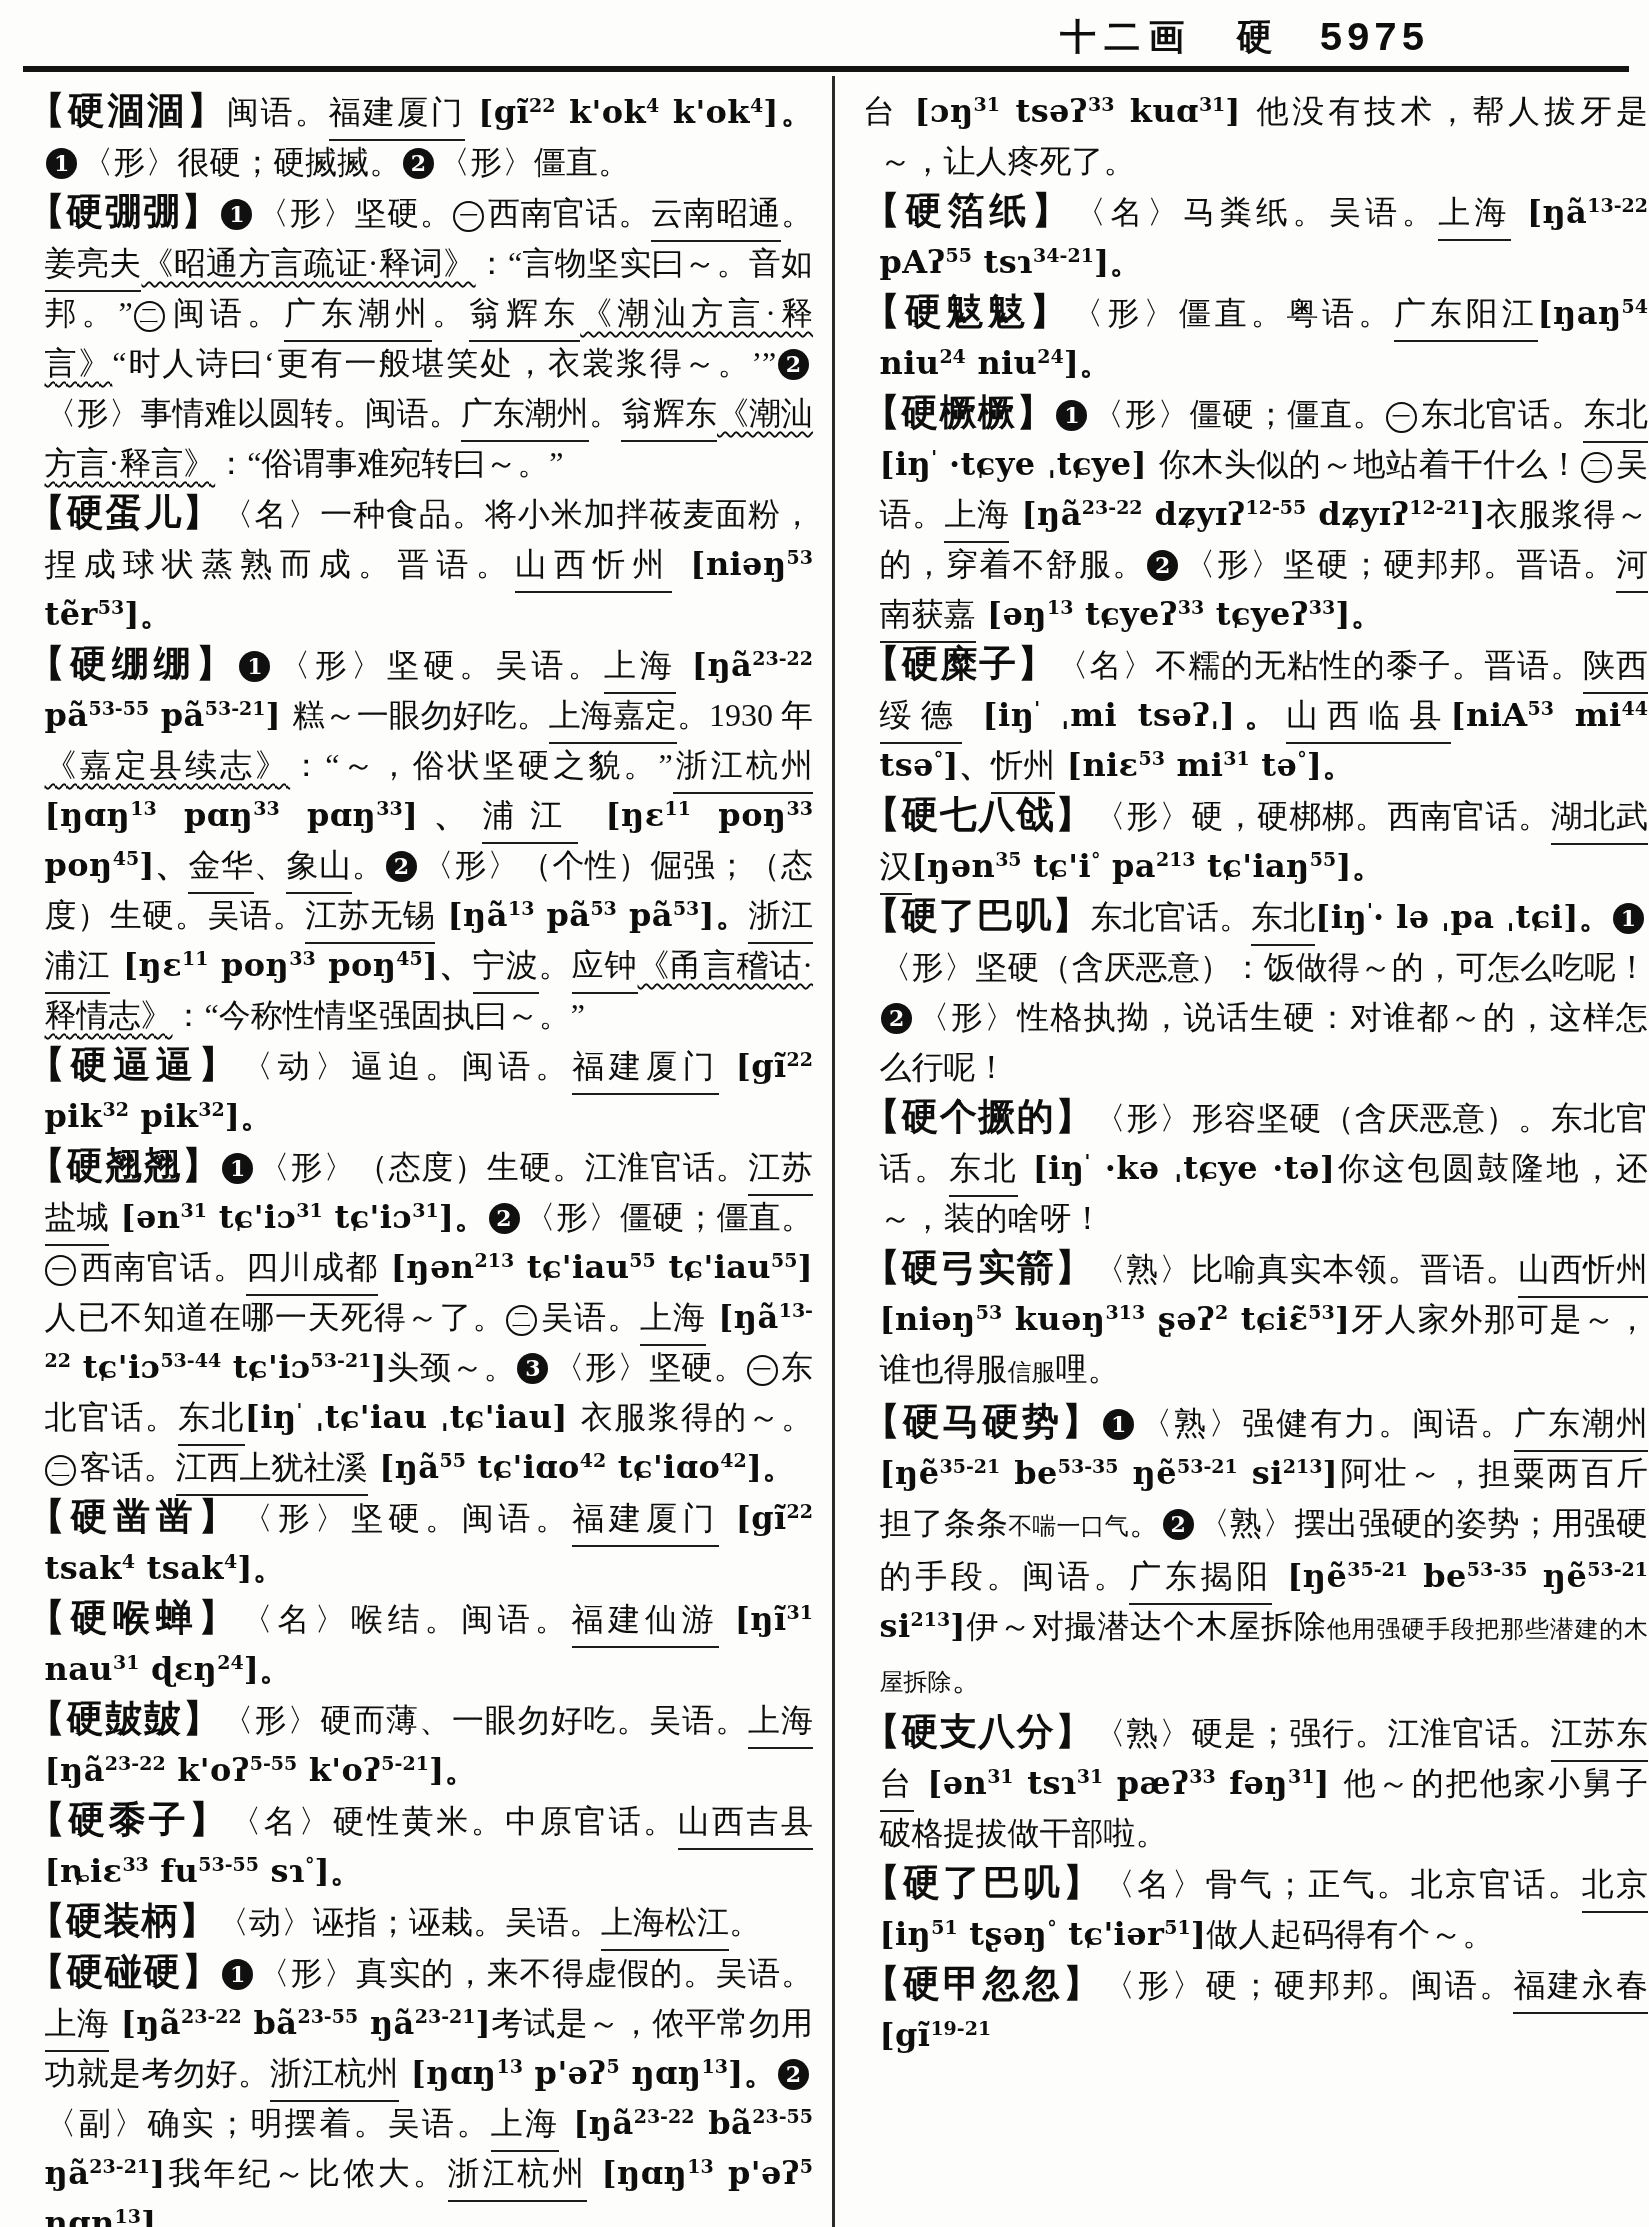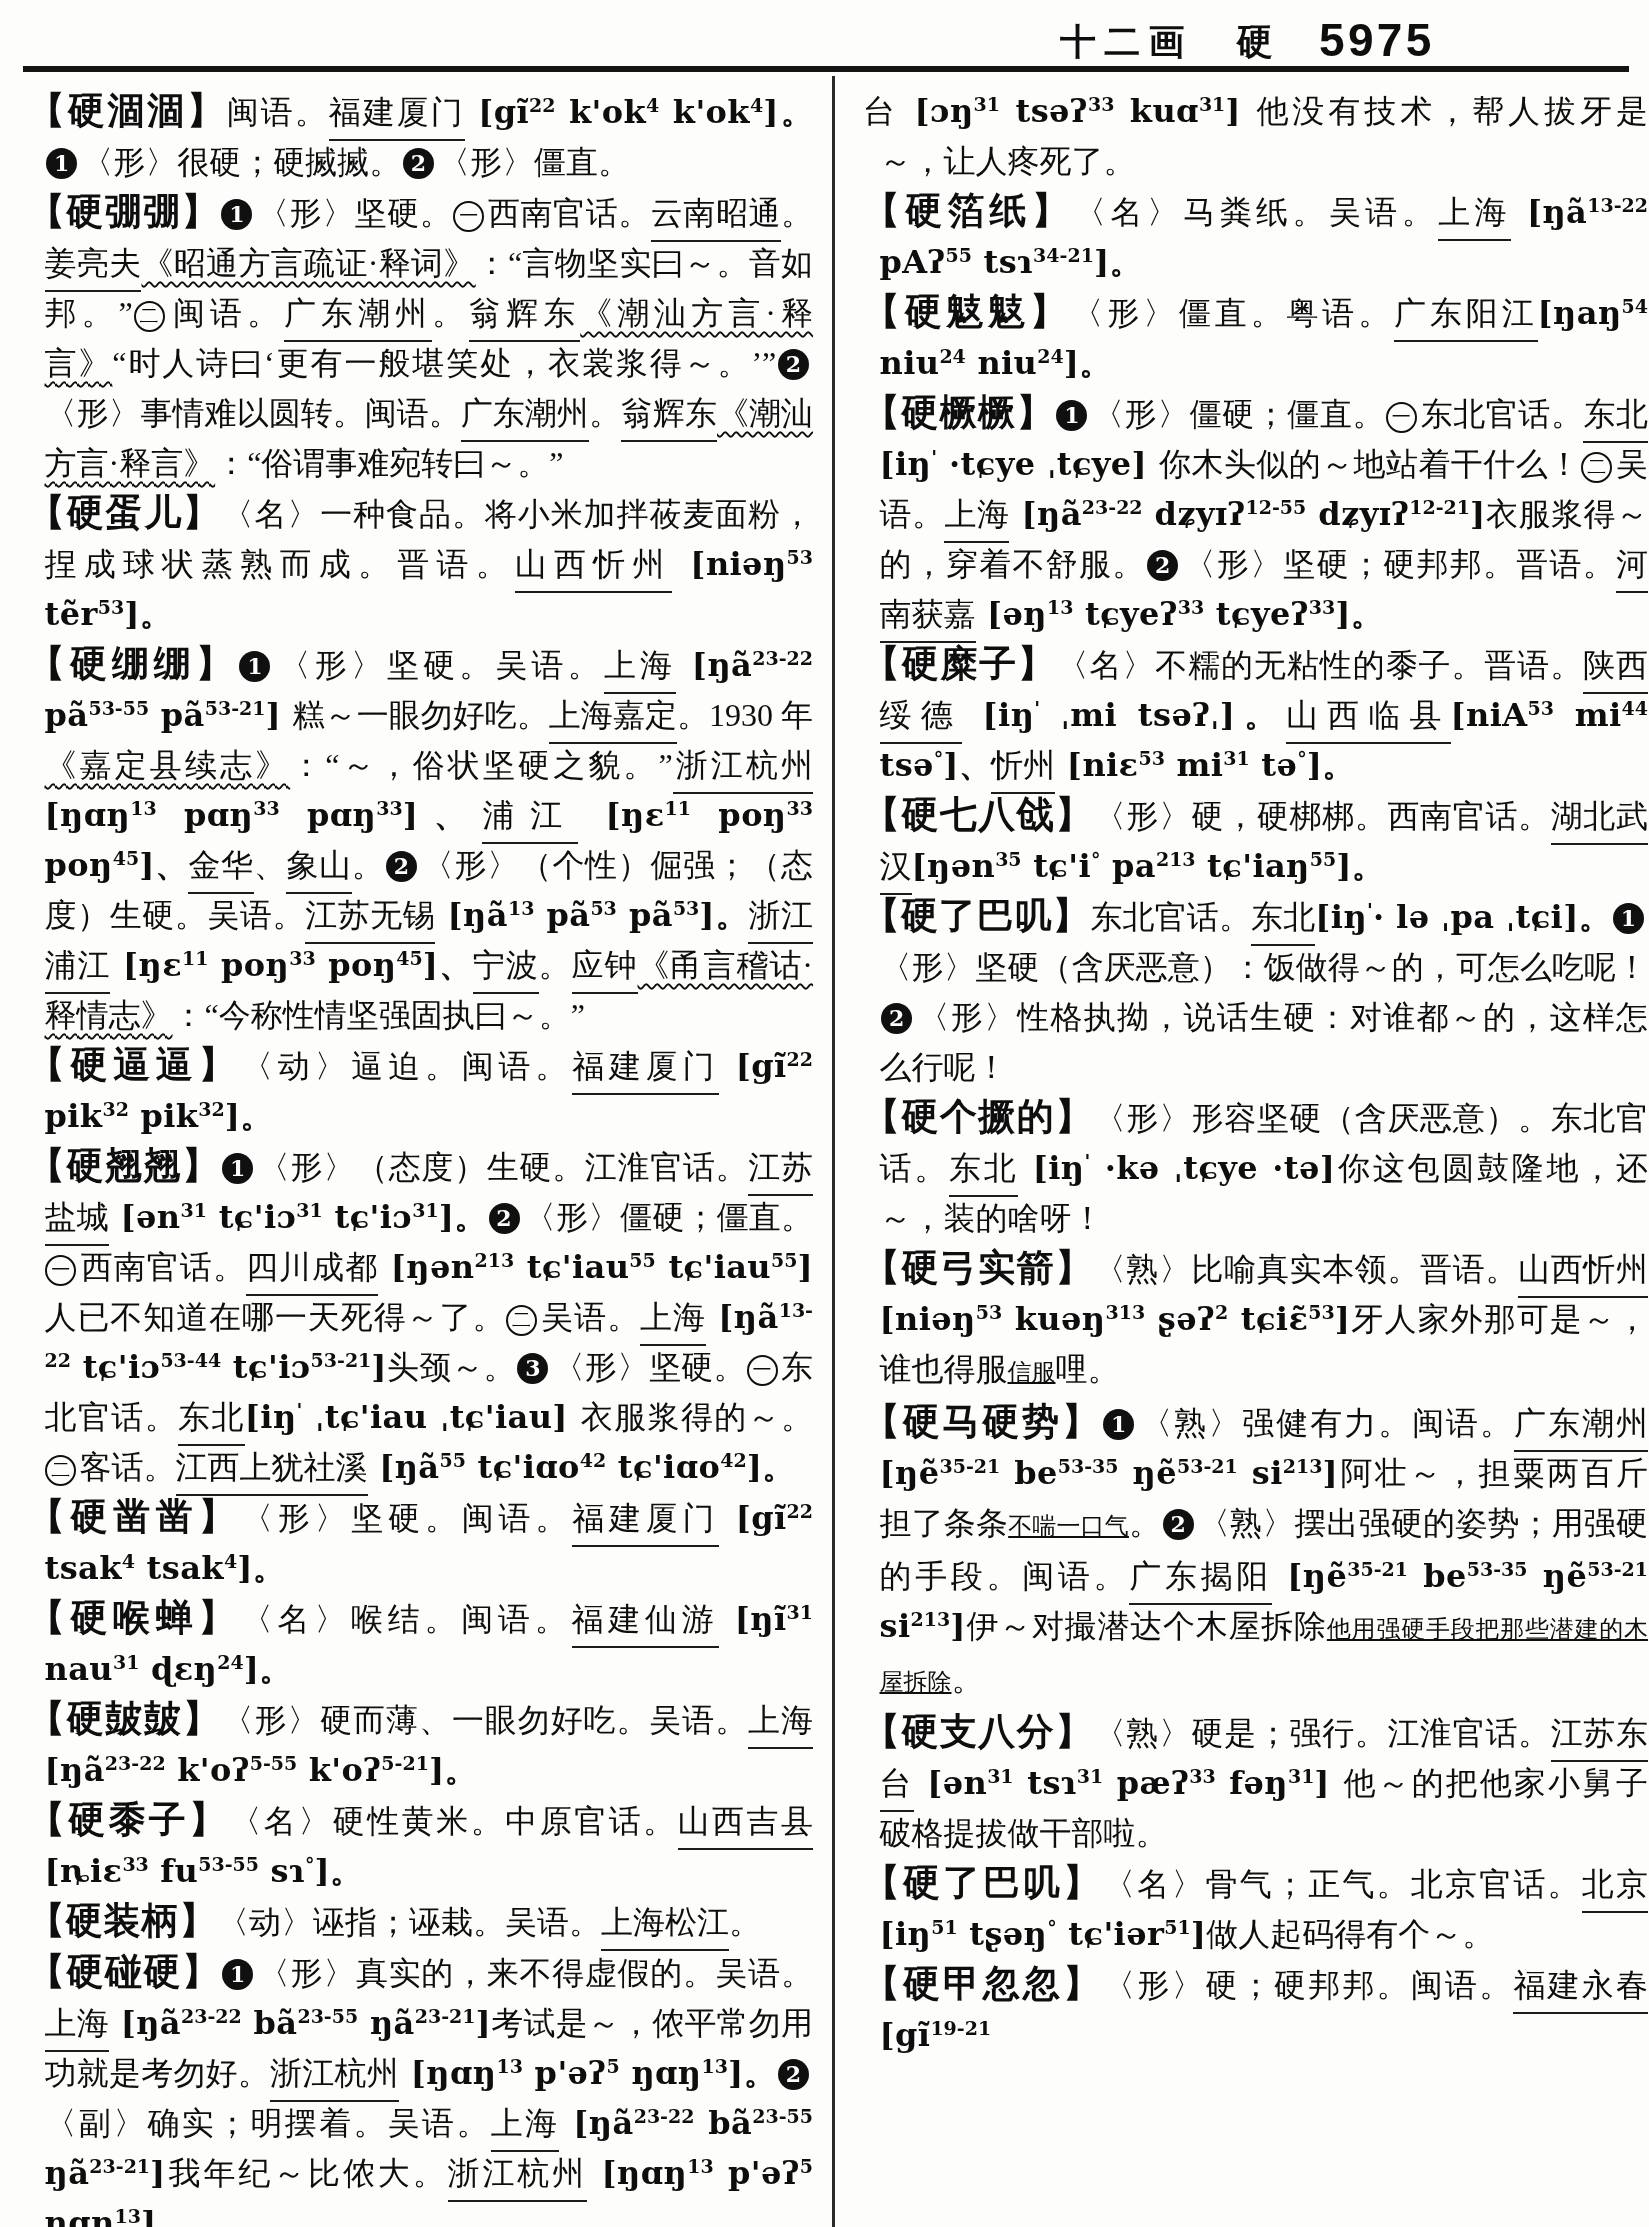--- a/index.html
+++ b/index.html
@@ -11,21 +11,21 @@
     position:relative;
     overflow:hidden;
   }
   .pagehead{
     position:absolute;top:13.2px;left:1060px;
     font-size:36px;font-weight:bold;
     display:flex;align-items:flex-end;gap:38px;
     white-space:nowrap;
   }
   .pagehead .sect{letter-spacing:8.2px;}
-  .pagehead .pageno{font-family:Liberation Sans, sans-serif;font-size:46px;letter-spacing:3.3px;}
+  .pagehead .pageno{font-family:Liberation Mono, monospace;font-size:40px;letter-spacing:3.3px;}
   .toprule{
     position:absolute;left:23px;right:21.4px;top:66px;height:5.8px;
     background:#141414;
   }
   .divider{
     position:absolute;left:832px;top:76px;bottom:0;width:2.5px;
     background:#2a2a2a;
   }
   .col{
     position:absolute;top:86px;width:785px;
@@ -41,21 +41,21 @@
     font-weight:bold;font-size:37px;letter-spacing:0.8px;
   }
   .pn{border-bottom:2.5px solid #1c1c1c;padding-bottom:9px;}
   .bk{
     text-decoration:underline;
     text-decoration-style:wavy;
     text-decoration-thickness:1.6px;
     text-underline-offset:6.6px;
   }
   .ipa{font-family:"DejaVu Serif","DejaVu Sans",serif;letter-spacing:0.4px;font-weight:bold;}
-  .sm{font-size:24px;text-decoration:underline;}
+  .sm{font-size:24px;}
   sup{font-size:19px;line-height:0;vertical-align:11.5px;letter-spacing:0;}
   .cnum{
     display:inline-block;min-width:31px;height:31px;
     background:#101010;color:#fff;border-radius:50%;
     text-align:center;line-height:31px;
     font-size:22px;font-weight:bold;
     margin:0 4.1px 0 1.6px;vertical-align:2.5px;text-indent:0;
     font-family:"DejaVu Serif",serif;
   }
   .hnum{

